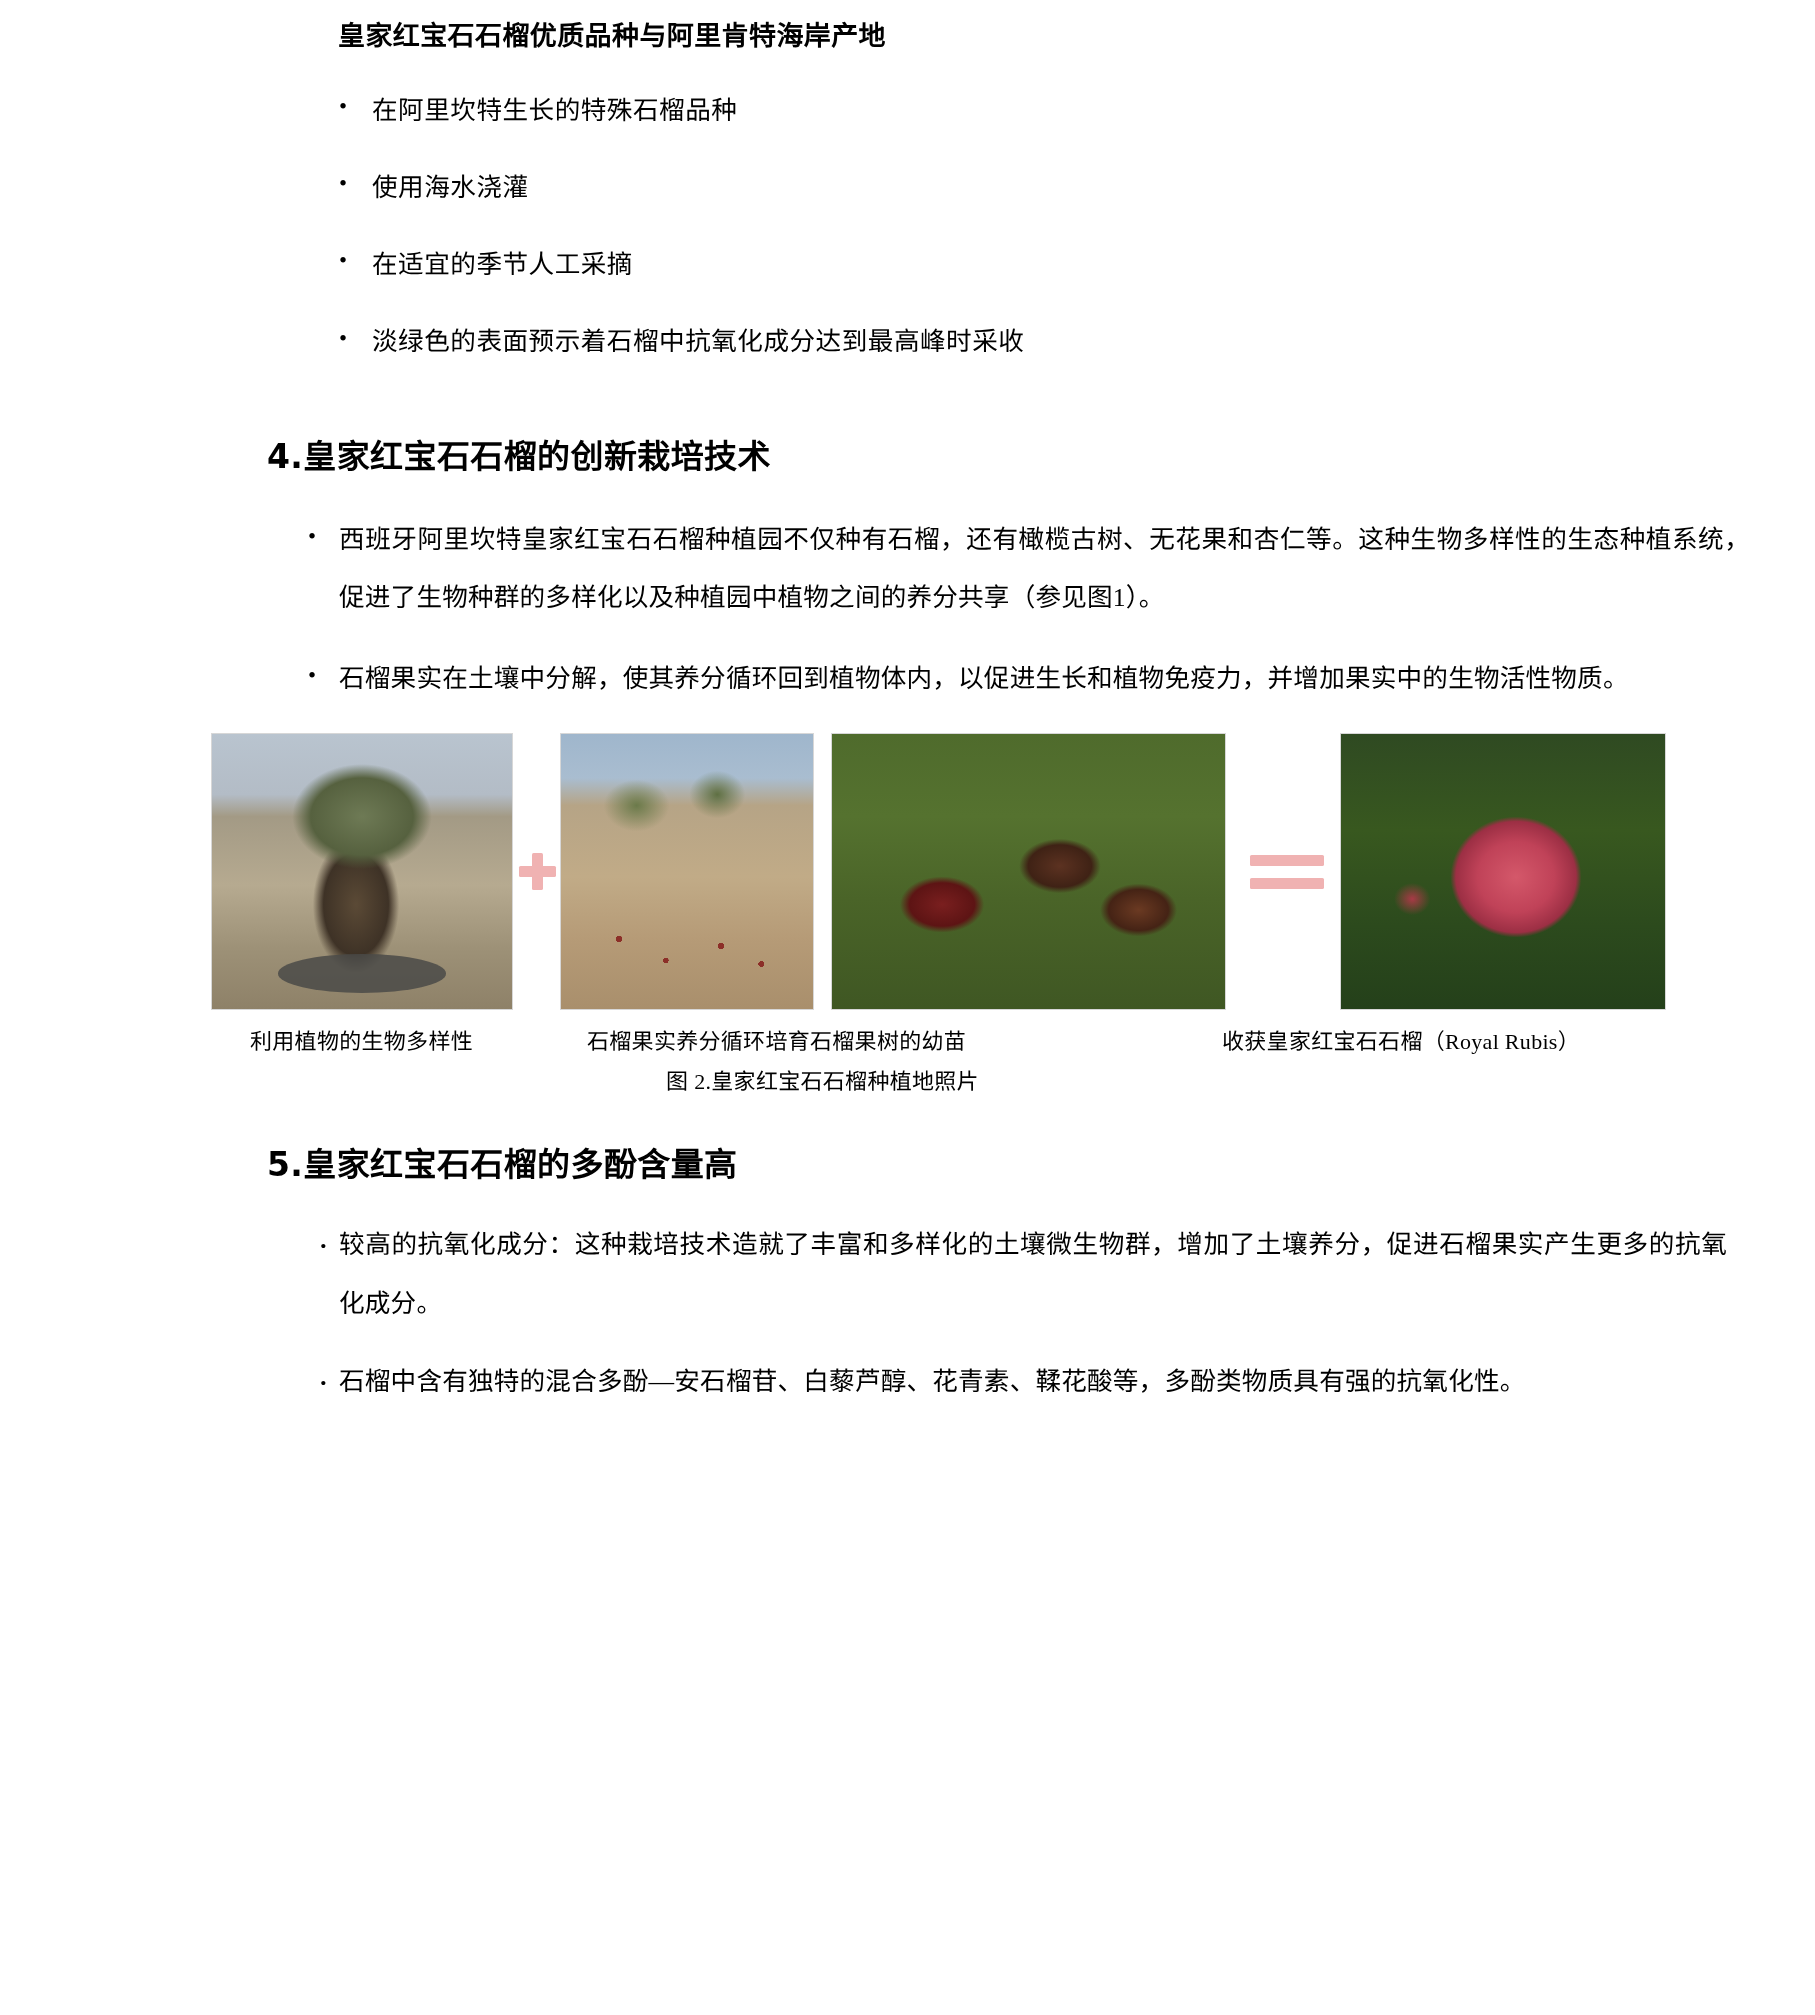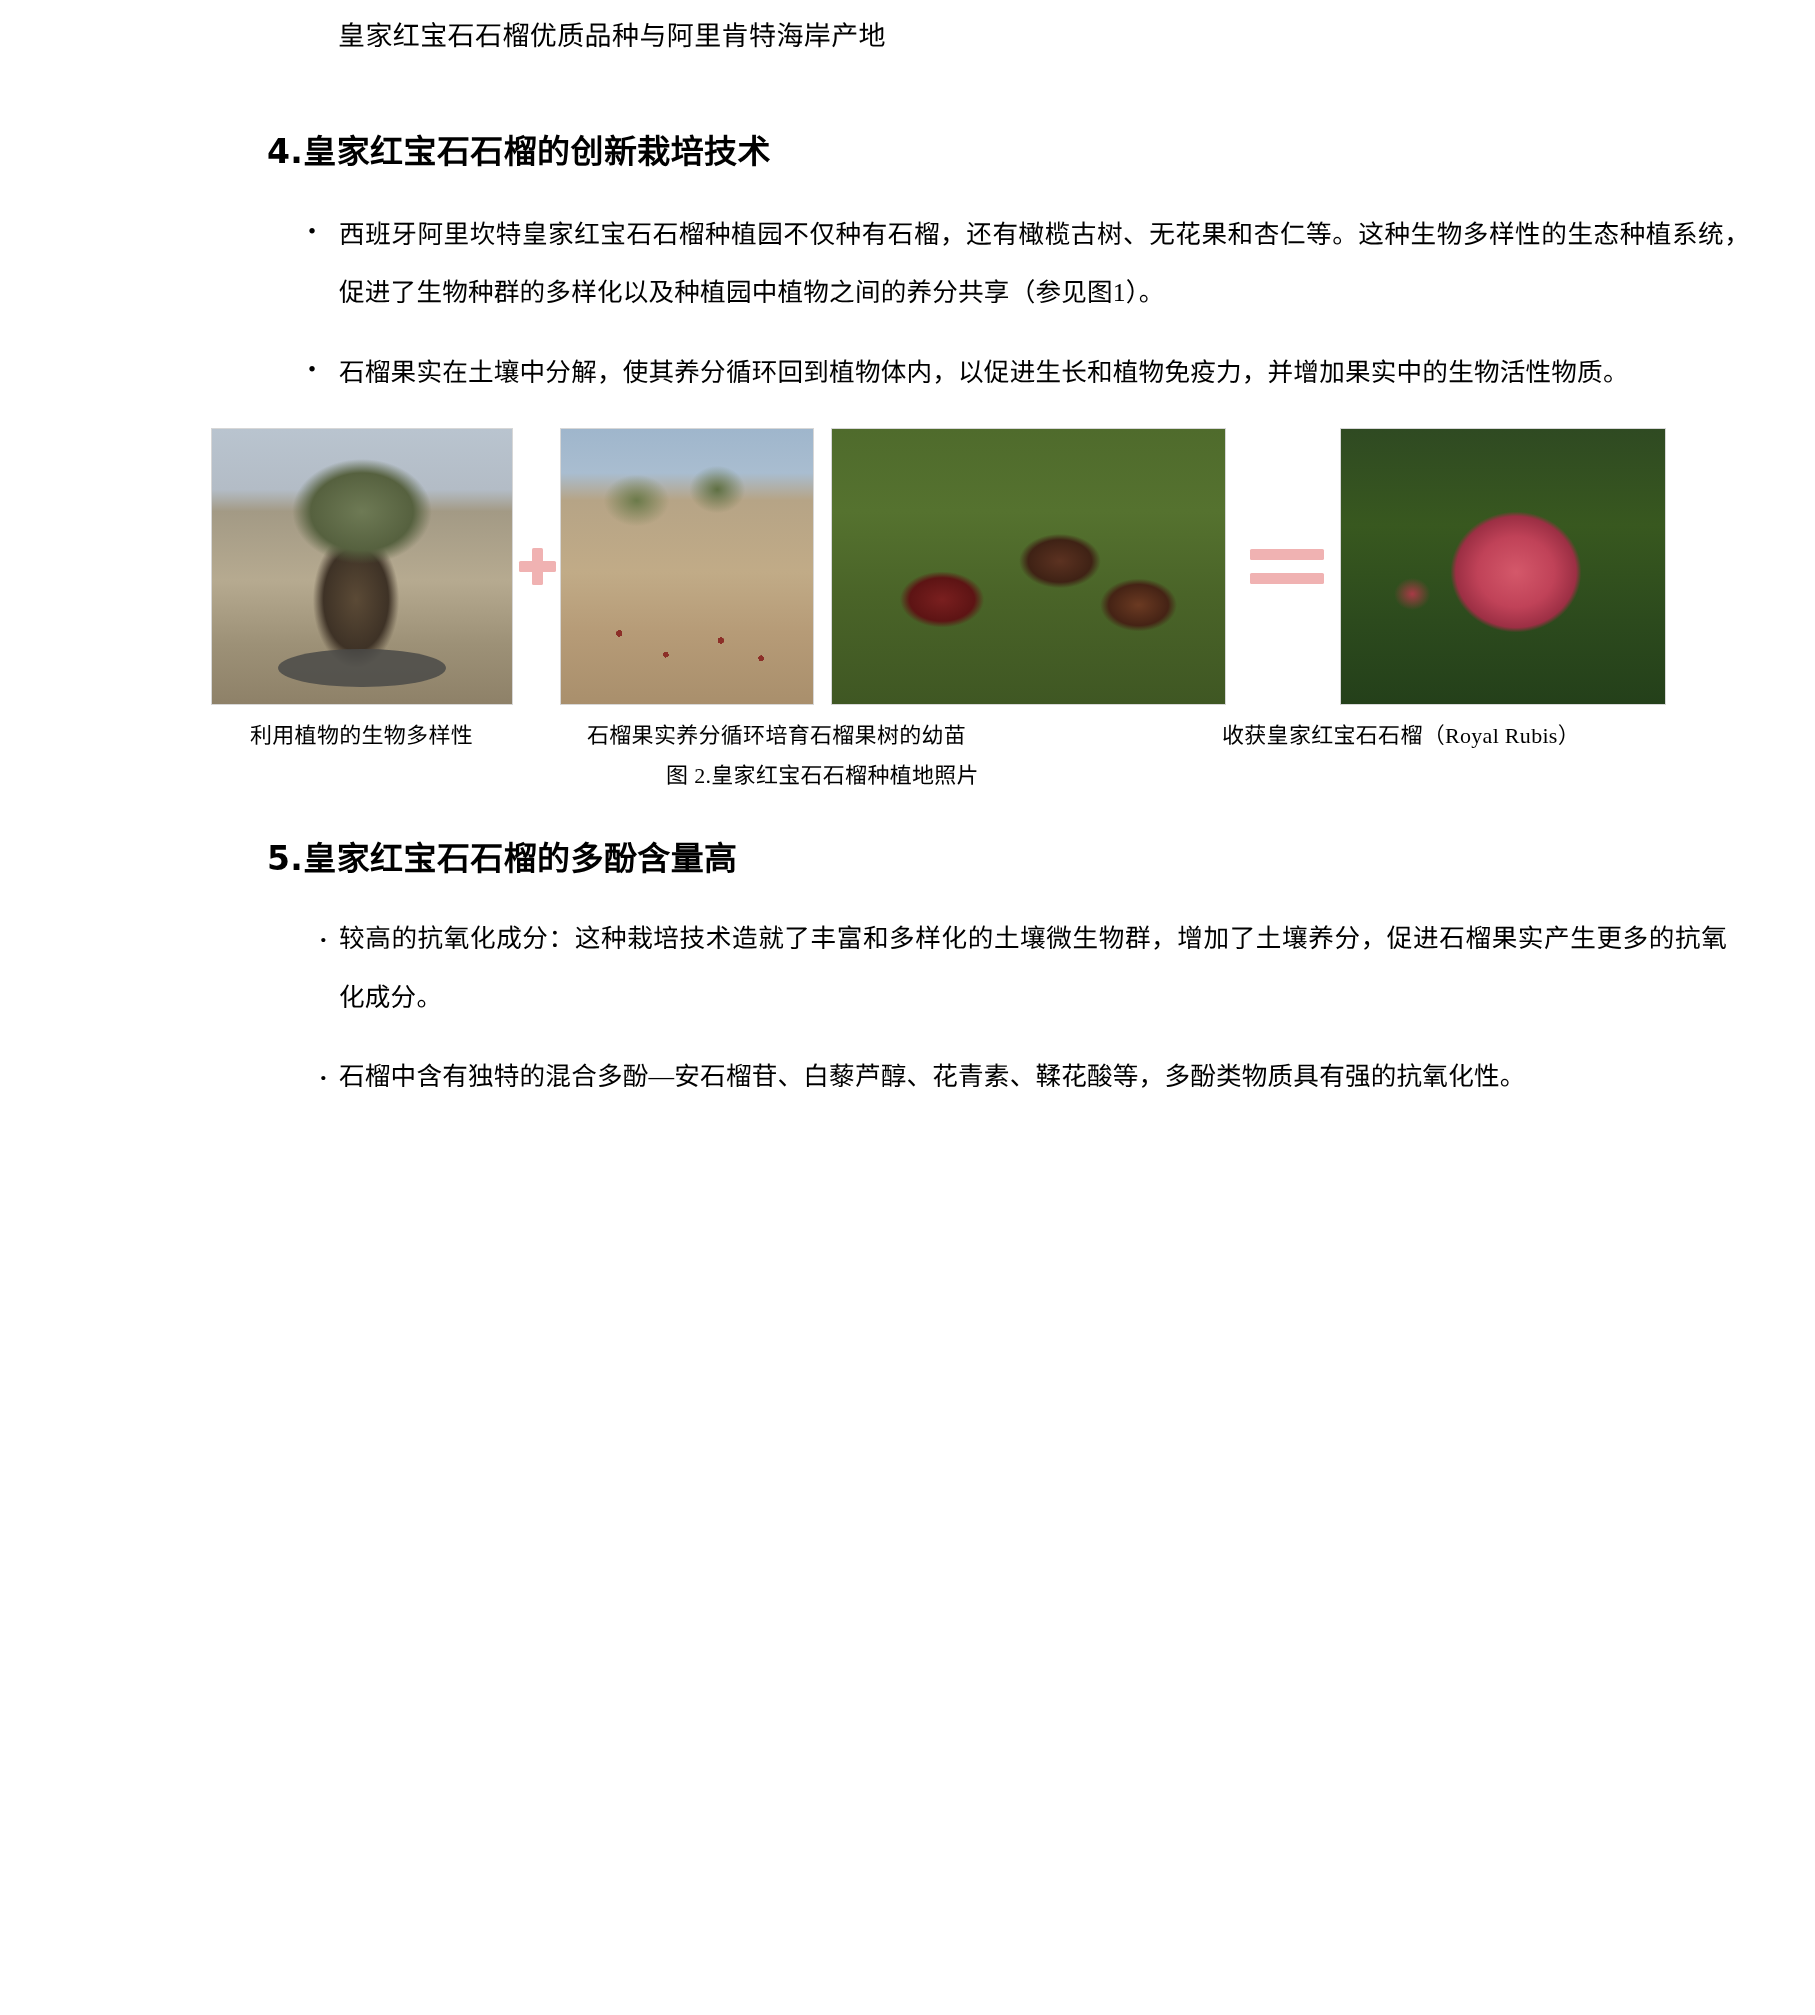--- a/index.html
+++ b/index.html
@@ -18,21 +18,21 @@
     position: relative;
     width: 1815px;
     min-height: 2015px;
     box-sizing: border-box;
     padding: 0;
   }
 
   
   .h-title {
     font-family: "DejaVu Sans", "Liberation Sans", sans-serif;
-    font-weight: normal;
+    font-weight: bold;
     font-size: 27px;
     line-height: 1.4;
     margin: 0;
     padding: 17px 0 0 338px;
     letter-spacing: 0.4px;
   }
   .h-section {
     font-family: "DejaVu Sans", "Liberation Sans", sans-serif;
     font-weight: bold;
     font-size: 33px;
@@ -247,20 +247,26 @@
     padding-right: 31px;
   }
 </style>
 </head>
 <body>
 
 <div class="page">
 
   <h1 class="h-title">皇家红宝石石榴优质品种与阿里肯特海岸产地</h1>
 
+  <ul class="list-top">
+    <li>在阿里坎特生长的特殊石榴品种</li>
+    <li>使用海水浇灌</li>
+    <li>在适宜的季节人工采摘</li>
+    <li>淡绿色的表面预示着石榴中抗氧化成分达到最高峰时采收</li>
+  </ul>
 
   <h2 class="h-section sec4">4.皇家红宝石石榴的创新栽培技术</h2>
 
   <ul class="list-sec4">
     <li>西班牙阿里坎特皇家红宝石石榴种植园不仅种有石榴，还有橄榄古树、无花果和杏仁等。这种生物多样性的生态种植系统，促进了生物种群的多样化以及种植园中植物之间的养分共享（参见图1）。</li>
     <li>石榴果实在土壤中分解，使其养分循环回到植物体内，以促进生长和植物免疫力，并增加果实中的生物活性物质。</li>
   </ul>
 
   <div class="figure">
     <div class="fig-row">

